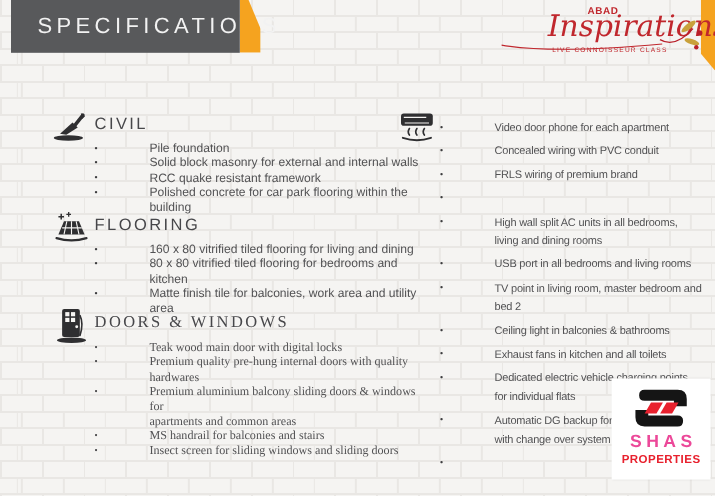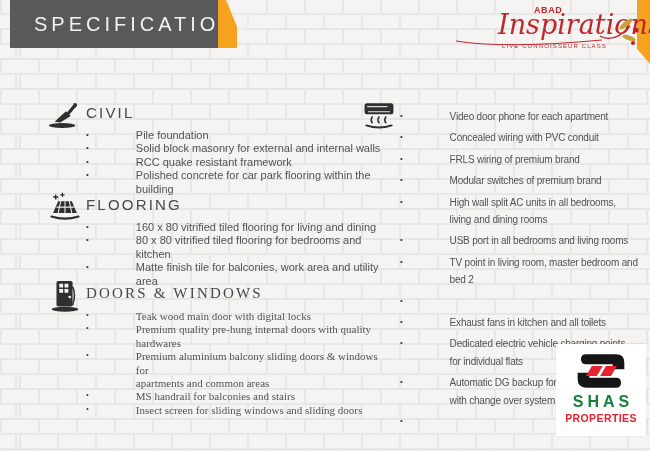--- a/index.html
+++ b/index.html
@@ -49,21 +49,21 @@
   #section-civil .spec-list li,#section-flooring .spec-list li,#section-doors .spec-list li
     {font-size:11px;line-height:13.4px;margin-bottom:0;}
   #section-electrical .spec-list li{font-size:10px;letter-spacing:-0.2px;line-height:17.4px;margin-bottom:4px;}
   .bullet-marker{font-size:8px;line-height:inherit;margin-right:5px;position:relative;top:-1px;color:#3c3c3e;}
   .item-text{white-space:pre-line;padding-left:42px;}
 
   
   .shas-box{position:absolute;left:556px;top:344px;width:90px;height:92px;background:#ffffff;z-index:5;
     display:flex;flex-direction:column;align-items:center;box-sizing:border-box;padding-top:7px;
     box-shadow:0 0 2px rgba(0,0,0,0.08);}
-  .shas-name{font-size:16px;font-weight:bold;letter-spacing:4px;color:#15803d;margin-top:2px;text-indent:4px;}
+  .shas-name{font-size:16px;font-weight:bold;letter-spacing:4px;color:#ec4899;margin-top:2px;text-indent:4px;}
   .shas-division{font-size:10.5px;font-weight:bold;color:#e8212e;letter-spacing:.4px;margin-top:1px;}
 </style>
 </head>
 <body>
 
 <div id="page">
   <div class="wall-base"></div>
   <div class="wall-joints-a"></div>
   <div class="wall-joints-b"></div>
 
@@ -196,37 +196,37 @@
       <li>
           <span class="bullet-marker">•</span>
           <span class="item-text">Concealed wiring with PVC conduit</span>
         </li>
       <li>
           <span class="bullet-marker">•</span>
           <span class="item-text">FRLS wiring of premium brand</span>
         </li>
       <li>
           <span class="bullet-marker">•</span>
-          <span class="item-text">Modular switches of premium brand</span>
         </li>
       <li>
           <span class="bullet-marker">•</span>
           <span class="item-text">High wall split AC units in all bedrooms,
 living and dining rooms</span>
         </li>
       <li>
           <span class="bullet-marker">•</span>
           <span class="item-text">USB port in all bedrooms and living rooms</span>
         </li>
       <li>
           <span class="bullet-marker">•</span>
           <span class="item-text">TV point in living room, master bedroom and bed 2</span>
         </li>
       <li>
           <span class="bullet-marker">•</span>
+          <span class="item-text">Ceiling light in balconies &amp; bathrooms</span>
         </li>
       <li>
           <span class="bullet-marker">•</span>
           <span class="item-text">Exhaust fans in kitchen and all toilets</span>
         </li>
       <li>
           <span class="bullet-marker">•</span>
           <span class="item-text">Dedicated electric vehicle charging points
 for individual flats</span>
         </li>

